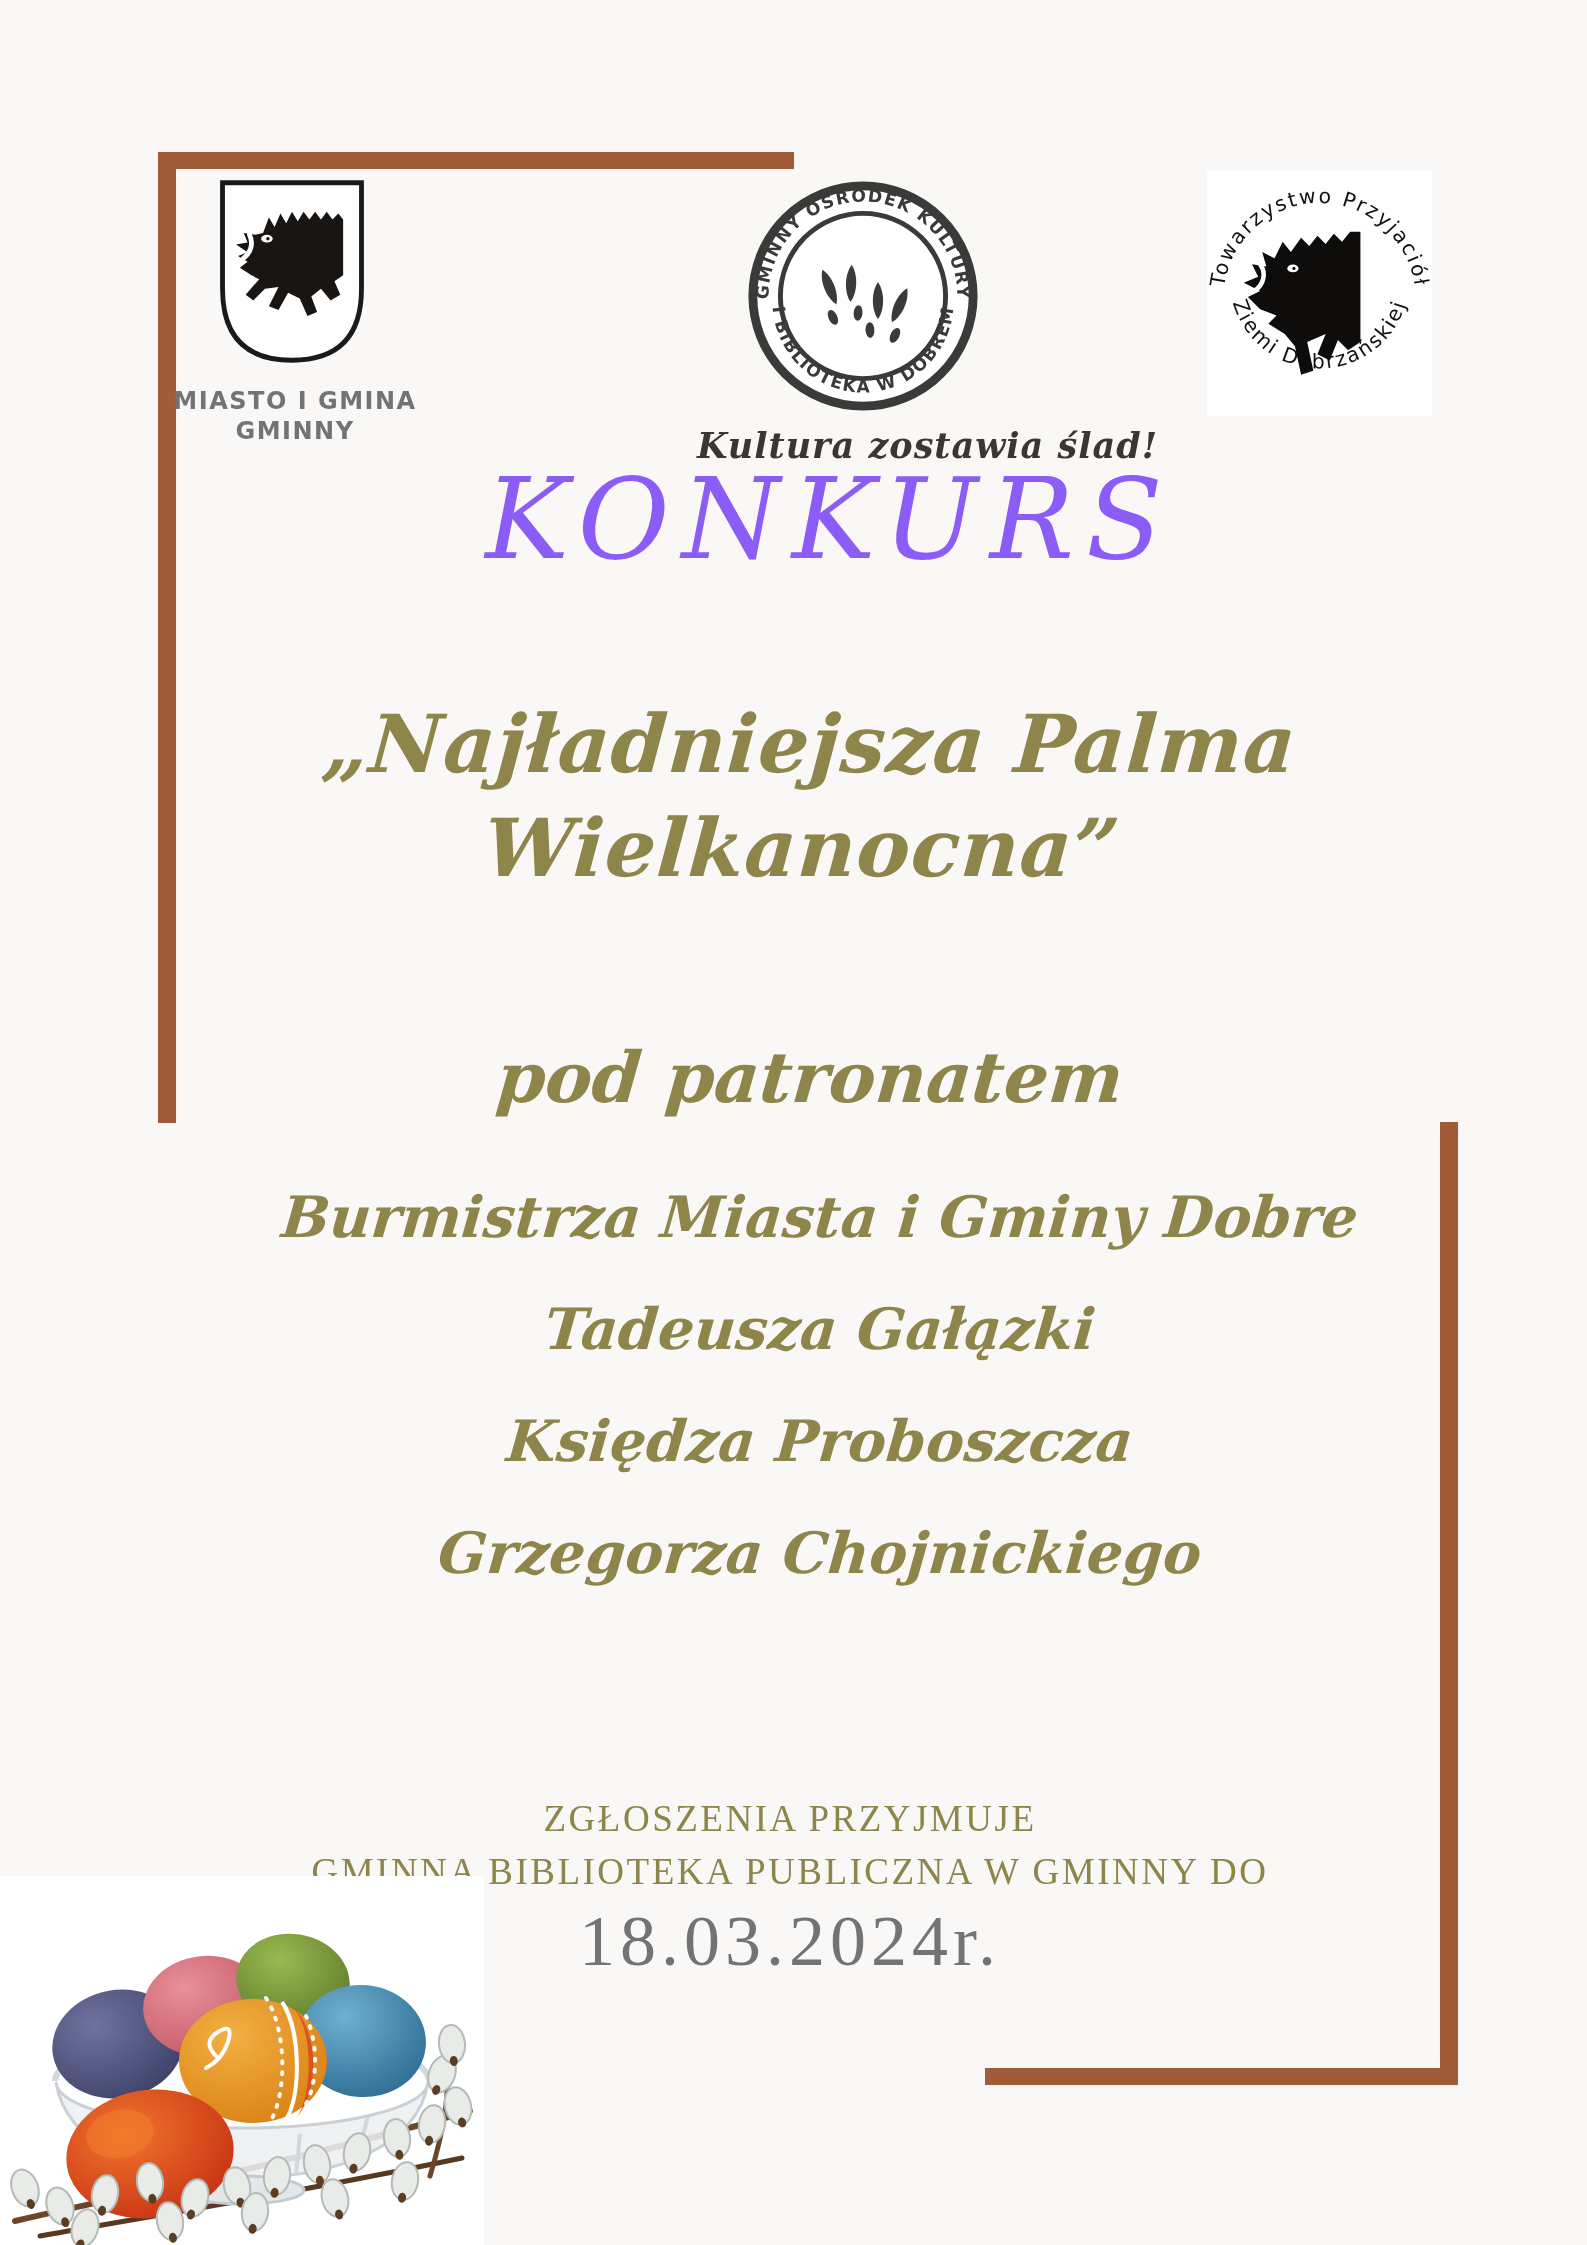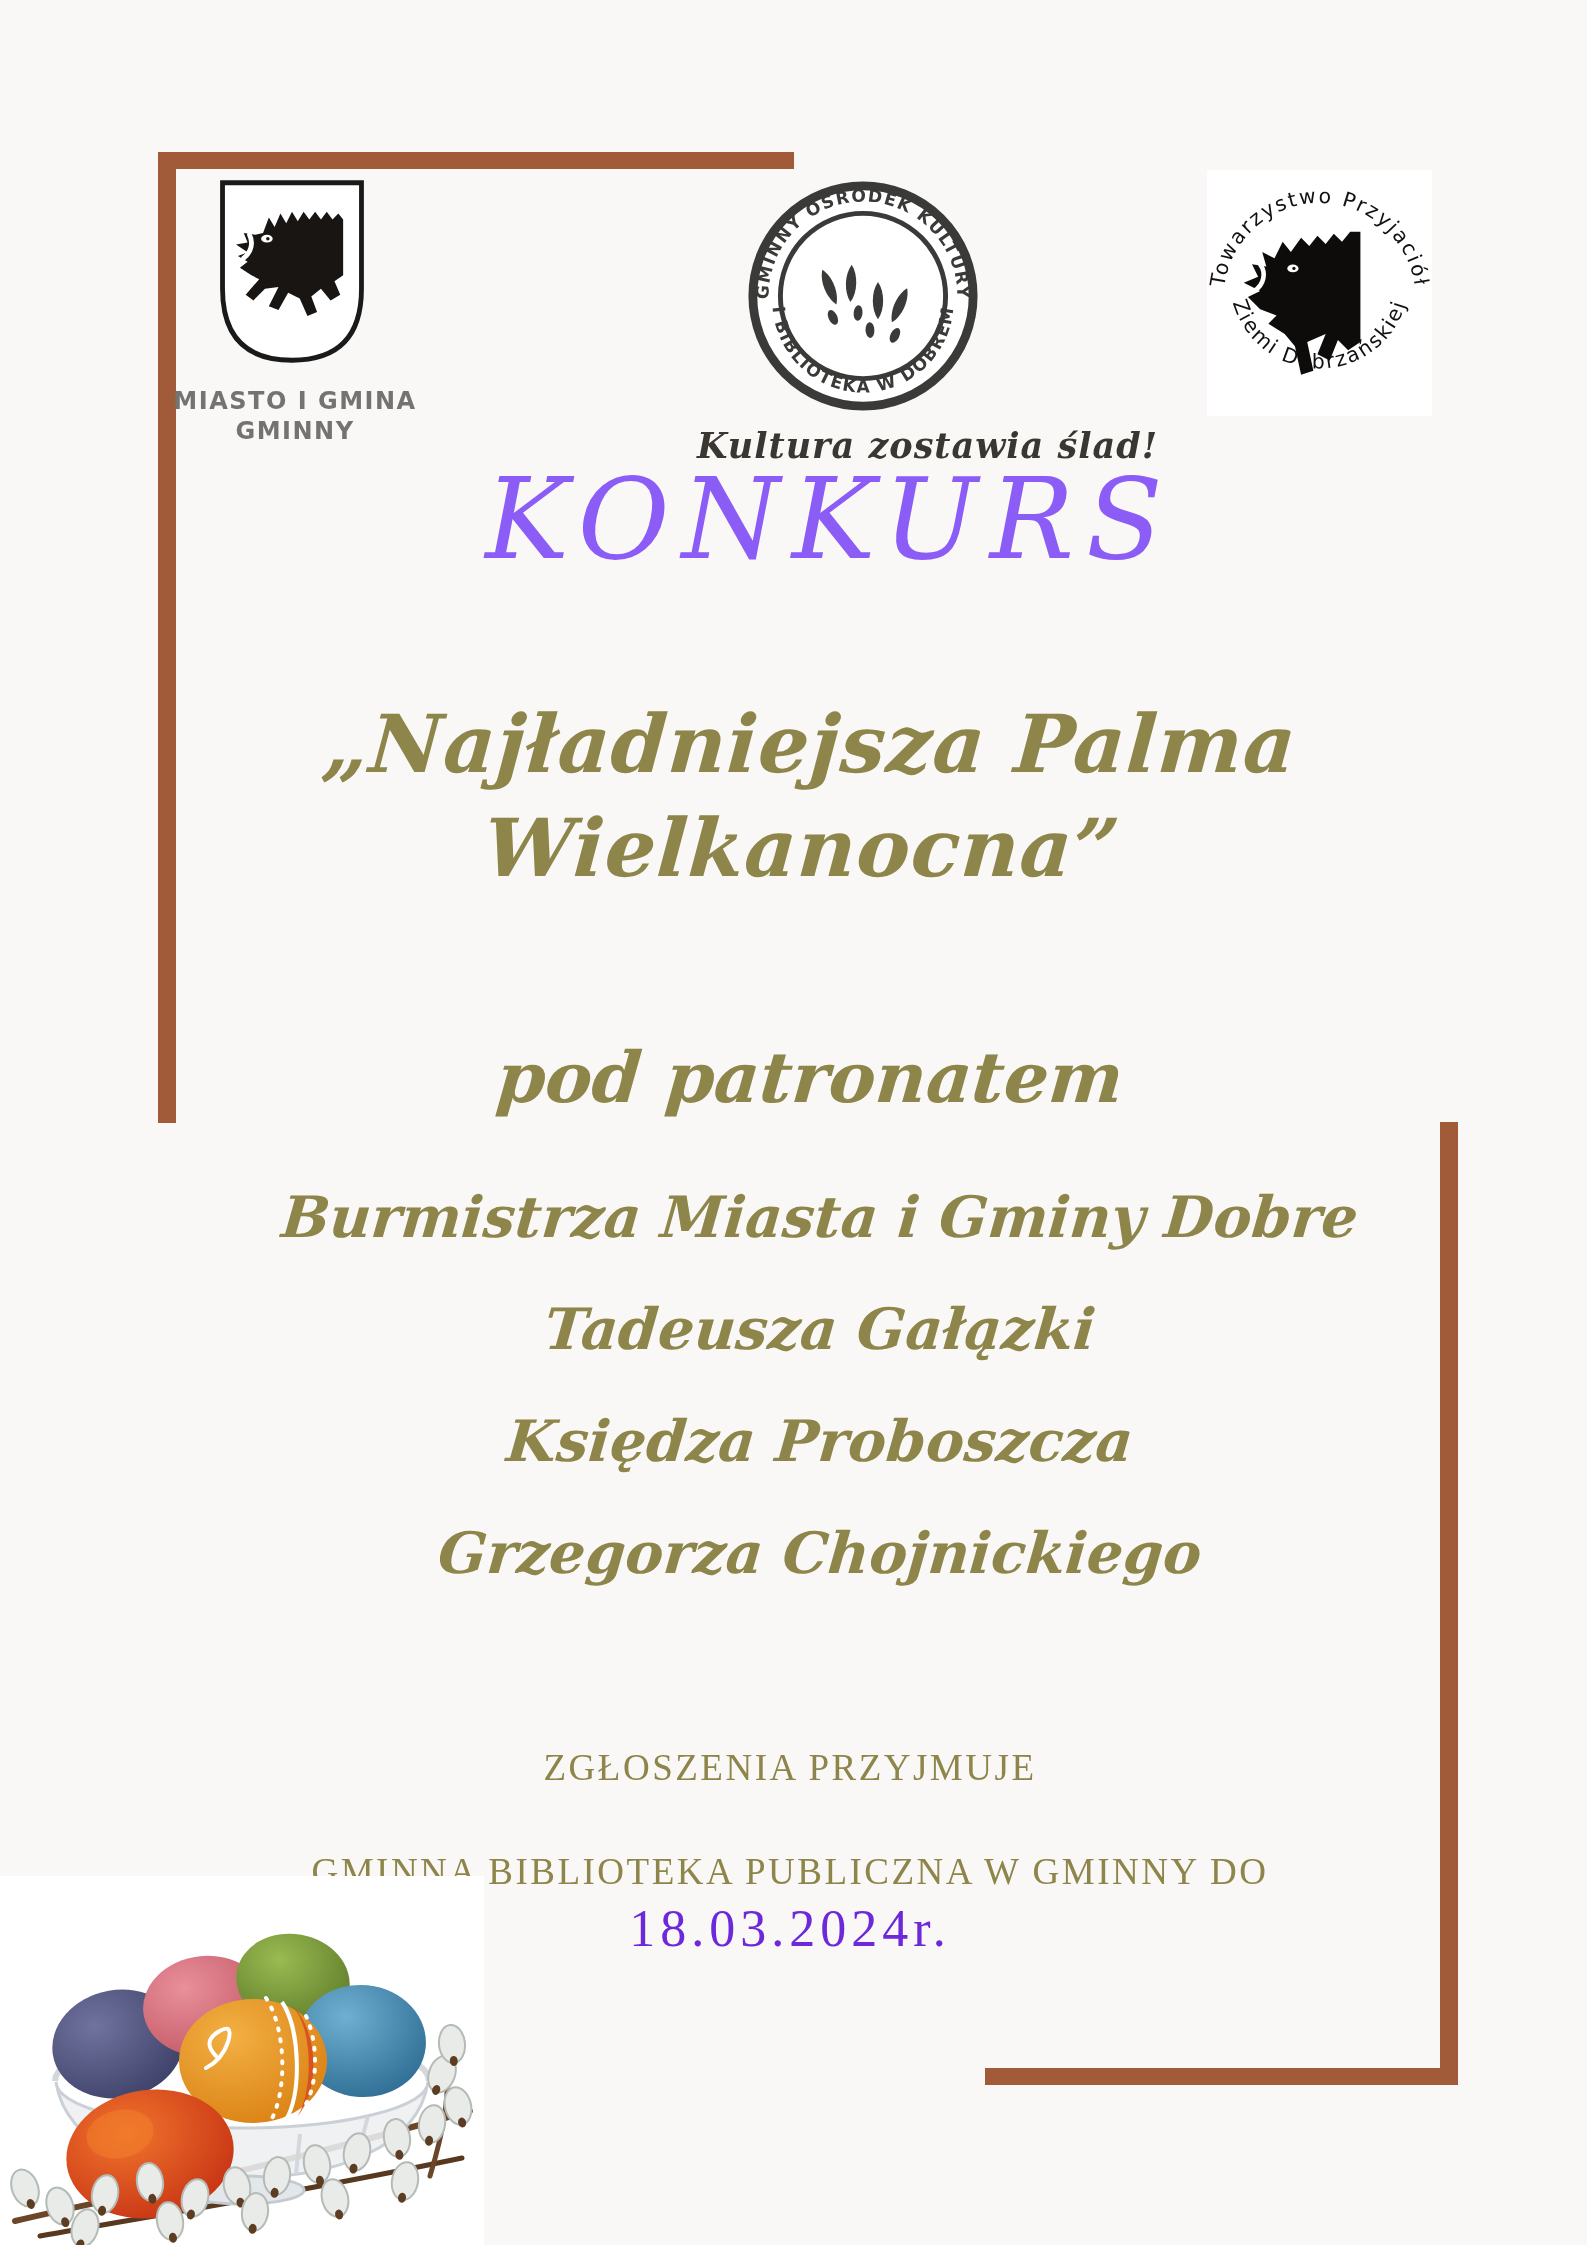--- a/index.html
+++ b/index.html
@@ -41,21 +41,21 @@
   .patron-line{
     font-family:"DejaVu Serif", serif;font-style:italic;font-weight:700;
     font-size:57px;color:#8d8549;line-height:1.3;transform:skewX(-5deg);
   }
   .footer-caps{
     font-family:"Liberation Serif", serif;
     font-size:37px;color:#8d8549;letter-spacing:2.5px;line-height:1.3;
   }
   .date-line{
     font-family:"Liberation Serif", serif;
-    font-size:52px;color:#6d28d9;letter-spacing:5px;line-height:1.2;
+    font-size:72px;color:#737373;letter-spacing:5px;line-height:1.2;
   }
 </style>
 </head>
 <body>
 
 <div class="poster">
 
   <div class="bar" style="left:158px;top:152px;width:636px;height:17px;"></div>
   <div class="bar" style="left:158px;top:152px;width:18px;height:971px;"></div>
 
@@ -139,21 +139,21 @@
   <div class="abs center contest" style="left:86px;top:692px;width:1440px;">„Najładniejsza Palma Wielkanocna”</div>
 
   <div class="abs center script-h" style="left:110px;top:1032px;width:1400px;">pod patronatem</div>
   <div class="abs center patrons" style="left:120px;top:1180px;width:1400px;">
     <div class="patron-line">Burmistrza Miasta i Gminy Dobre</div>
     <div class="patron-line">Tadeusza Gałązki</div>
     <div class="patron-line">Księdza Proboszcza</div>
     <div class="patron-line">Grzegorza Chojnickiego</div>
   </div>
 
-  <div class="abs center footer-caps" style="left:90px;top:1744px;width:1400px;font-family:Liberation Serif, serif;">ZGŁOSZENIA PRZYJMUJE</div>
+  <div class="abs center footer-caps" style="left:90px;top:1795px;width:1400px;font-family:Liberation Serif, serif;">ZGŁOSZENIA PRZYJMUJE</div>
   <div class="abs center footer-caps" style="left:90px;top:1848px;width:1400px;">GMINNA BIBLIOTEKA PUBLICZNA W GMINNY DO</div>
   <div class="abs center date-line" style="left:90px;top:1898px;width:1400px;">18.03.2024r.</div>
 
   <svg class="abs" style="left:0;top:1876px;background:#ffffff;" width="484" height="369" viewBox="0 0 484 369">
     <defs>
       <radialGradient id="gNavy" cx="35%" cy="30%" r="80%">
         <stop offset="0%" stop-color="#70739e"></stop>
           <stop offset="100%" stop-color="#3c3f66"></stop>
       </radialGradient>
       <radialGradient id="gPink" cx="35%" cy="30%" r="80%">

